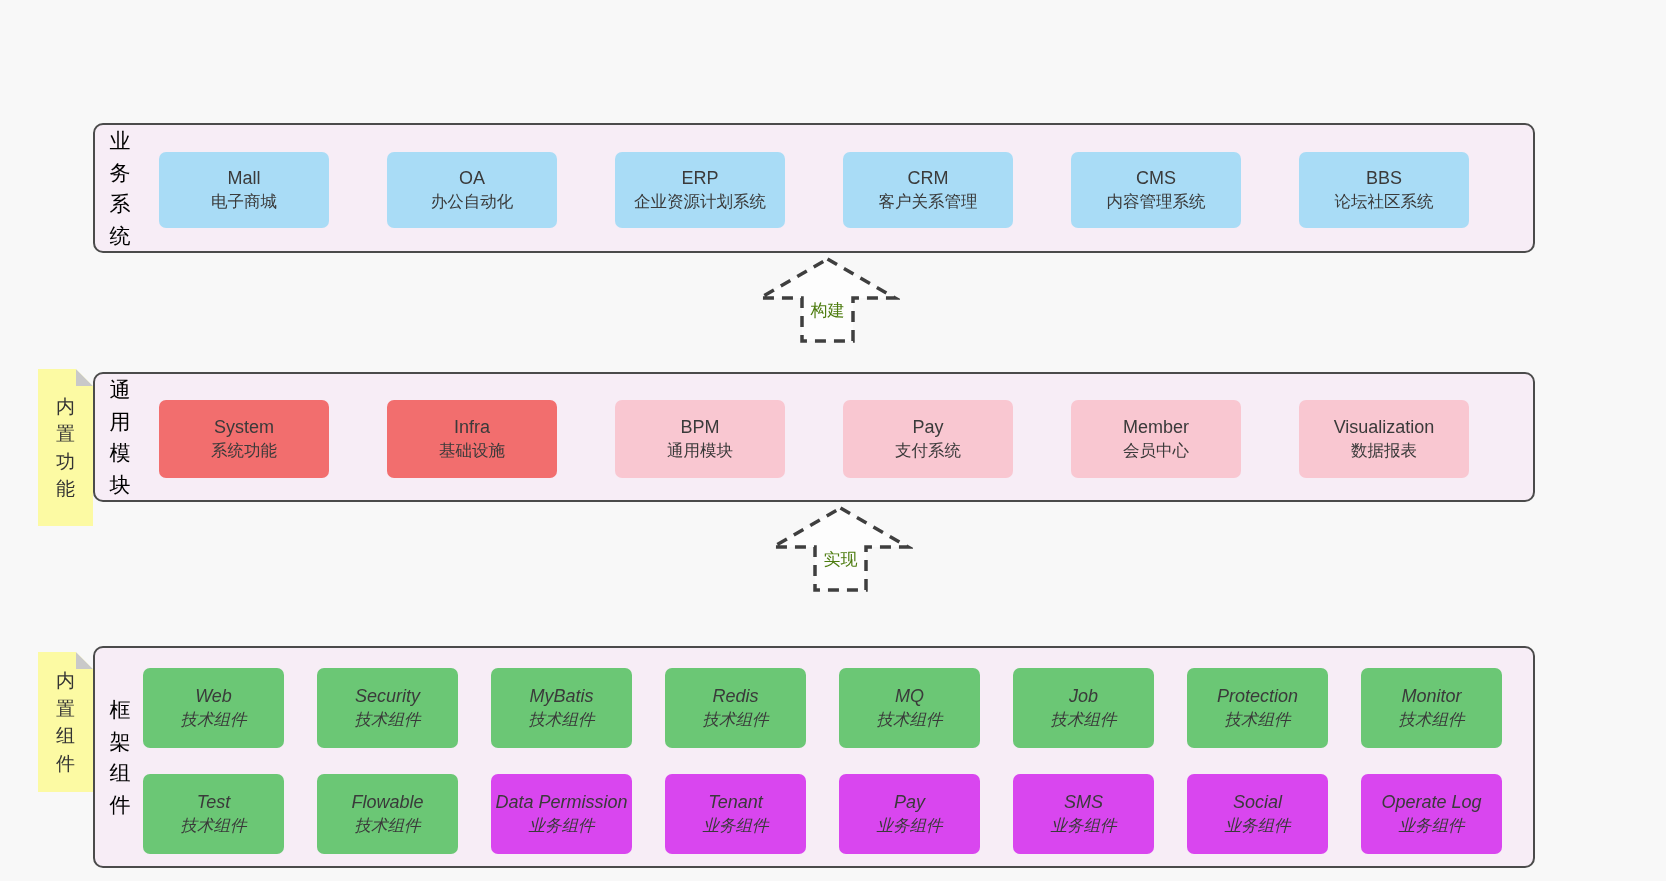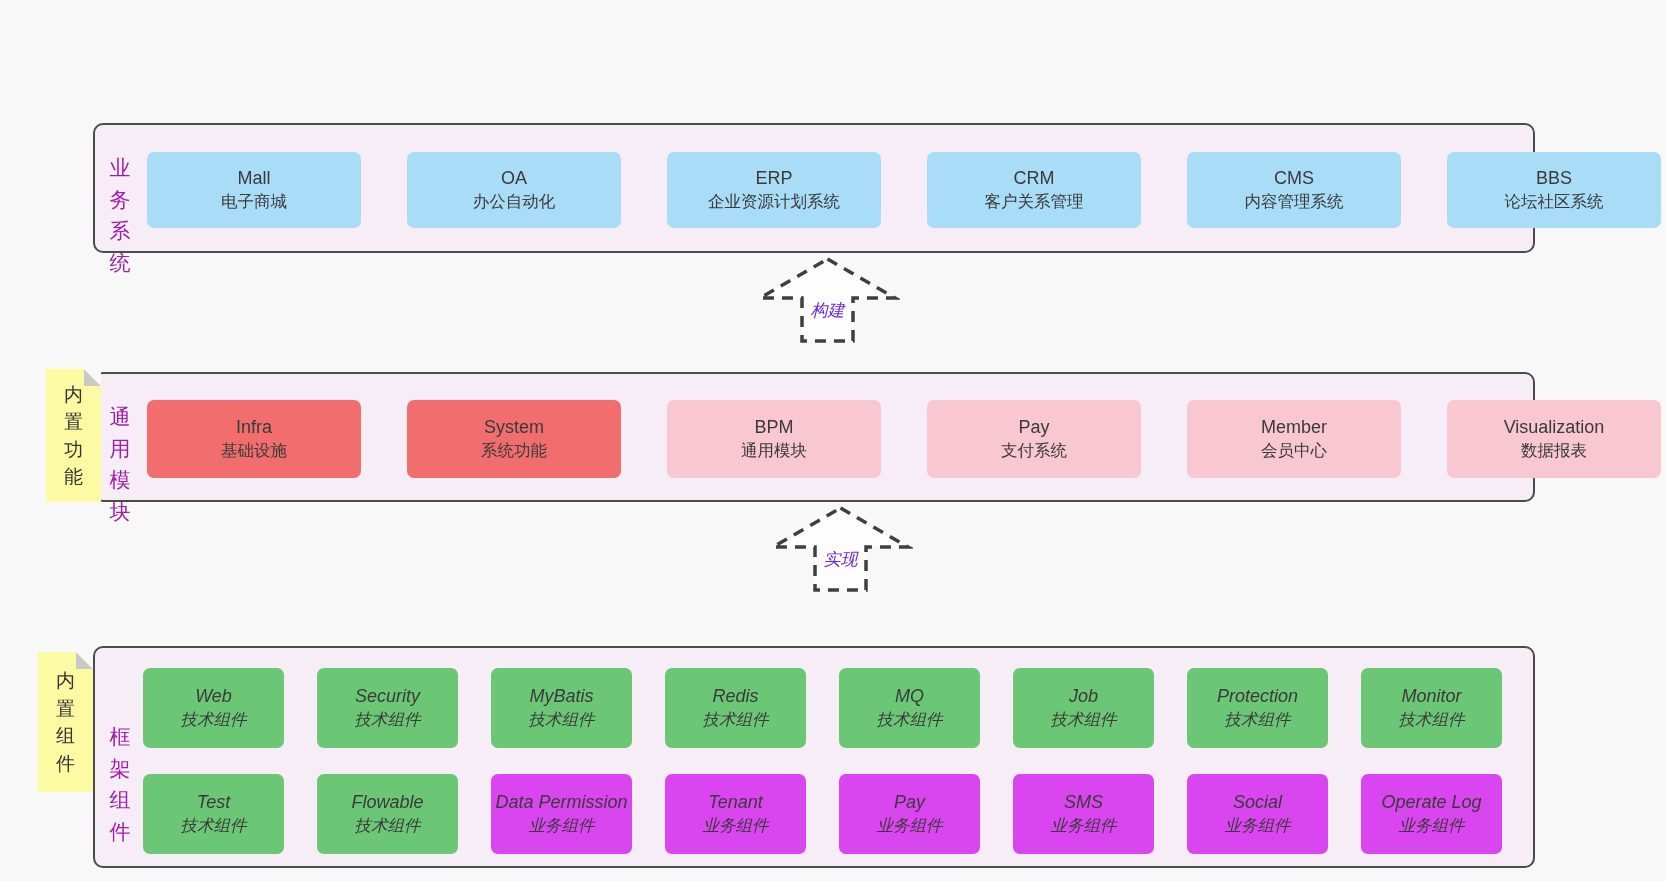--- a/index.html
+++ b/index.html
@@ -26,60 +26,59 @@
   .vlabel {
     position:absolute;
     left:13px;
     top:50%;
     transform:translateY(-50%);
     width:24px;
     font-size:21px;
     line-height:1.5;
     text-align:center;
     word-break:break-all;
-    color:#a21caf;
-    margin-top:27px;
+    color:#000000;
   }
 
   .row { position:absolute; left:52px; display:flex; }
   .row-wide  { gap:46px; }
   .row-narrow{ gap:33px; left:48px;font-style:italic; }
   #layer-0 .row { top:27px; }
   #layer-1 .row { top:26px; }
   #layer-2 .row-0 { top:20px; }
   #layer-2 .row-1 { top:126px;justify-content:center; }
 
   .box {
     display:flex;
     flex-direction:column;
     justify-content:center;
     align-items:center;
     text-align:center;
     border-radius:7px;
     line-height:1.32;
   }
-  .row-wide  .box { width:214px; height:76px; }
+  .row-wide  .box { width:170px; height:76px;margin-left:12px; }
   #layer-1 .row-wide .box { height:78px; }
   .row-narrow .box { width:141px; height:80px; }
   .box-name { font-size:18px; }
   .box-desc { font-size:16.5px; }
 
   .blue        { background:#a9dcf6; }
   .red         { background:#f26e6e; }
   .pink        { background:#f9c7d1;text-align:center; }
   .green       { background:#6bc775; }
   .green-light { background:#d946ef; }
 
   .sticky {
     position:absolute;
     width:55px;
     background:#fcfaa3;
     z-index:3;
   }
-  #sticky-0 { left:38px; top:369px; height:133px;margin-left:8px; }
+  #sticky-0 { left:38px; top:369px; height:157px; }
   #sticky-1 { left:38px; top:652px; height:140px; }
   .sticky .fold-corner {
     position:absolute; top:0; right:0; width:17px; height:17px;
     background:#f8f8f8;
     clip-path:polygon(0 0,100% 0,100% 100%);
   }
   .sticky .fold-gray {
     position:absolute; top:0; right:0; width:17px; height:17px;
     background:#c9c9c9;
     clip-path:polygon(0 0,100% 100%,0 100%);
@@ -100,23 +99,22 @@
   #arrow-0 { left:755px; top:255px; }
   #arrow-1 { left:768px; top:504px; }
   .arrow svg { display:block; width:100%; height:100%; }
   .arrow-label {
     position:absolute;
     left:50%; top:44px;
     transform:translateX(-50%);
     background:#fdfdfd;
     font-size:17px;
     padding:0 3px;
-    color:#6d28d9;
+    color:#4d7c0f;
     white-space:nowrap;
-    font-style:italic;
   }
 </style>
 </head>
 <body>
 
 <div class="layer" id="layer-0">
   <div class="vlabel">业务系统</div>
   <div class="row row-wide row-0">
       <div class="box blue">
         <div class="box-name">Mall</div>
@@ -149,26 +147,26 @@
   <svg viewBox="0 0 145 90">
     <polygon points="72.5,4 140,43 98,43 98,86 47,86 47,43 5,43" fill="#fdfdfd" stroke="#3f3f3f" stroke-width="3.5" stroke-dasharray="11 8" stroke-linejoin="miter"></polygon>
   </svg>
   <div class="arrow-label">构建</div>
 </div>
 
 <div class="layer" id="layer-1">
   <div class="vlabel">通用模块</div>
   <div class="row row-wide row-0">
       <div class="box red">
+        <div class="box-name">System</div>
+        <div class="box-desc">系统功能</div>
+      </div>
+      <div class="box red">
         <div class="box-name">Infra</div>
         <div class="box-desc">基础设施</div>
-      </div>
-      <div class="box red">
-        <div class="box-name">System</div>
-        <div class="box-desc">系统功能</div>
       </div>
       <div class="box pink">
         <div class="box-name">BPM</div>
         <div class="box-desc">通用模块</div>
       </div>
       <div class="box pink">
         <div class="box-name">Pay</div>
         <div class="box-desc">支付系统</div>
       </div>
       <div class="box pink">

